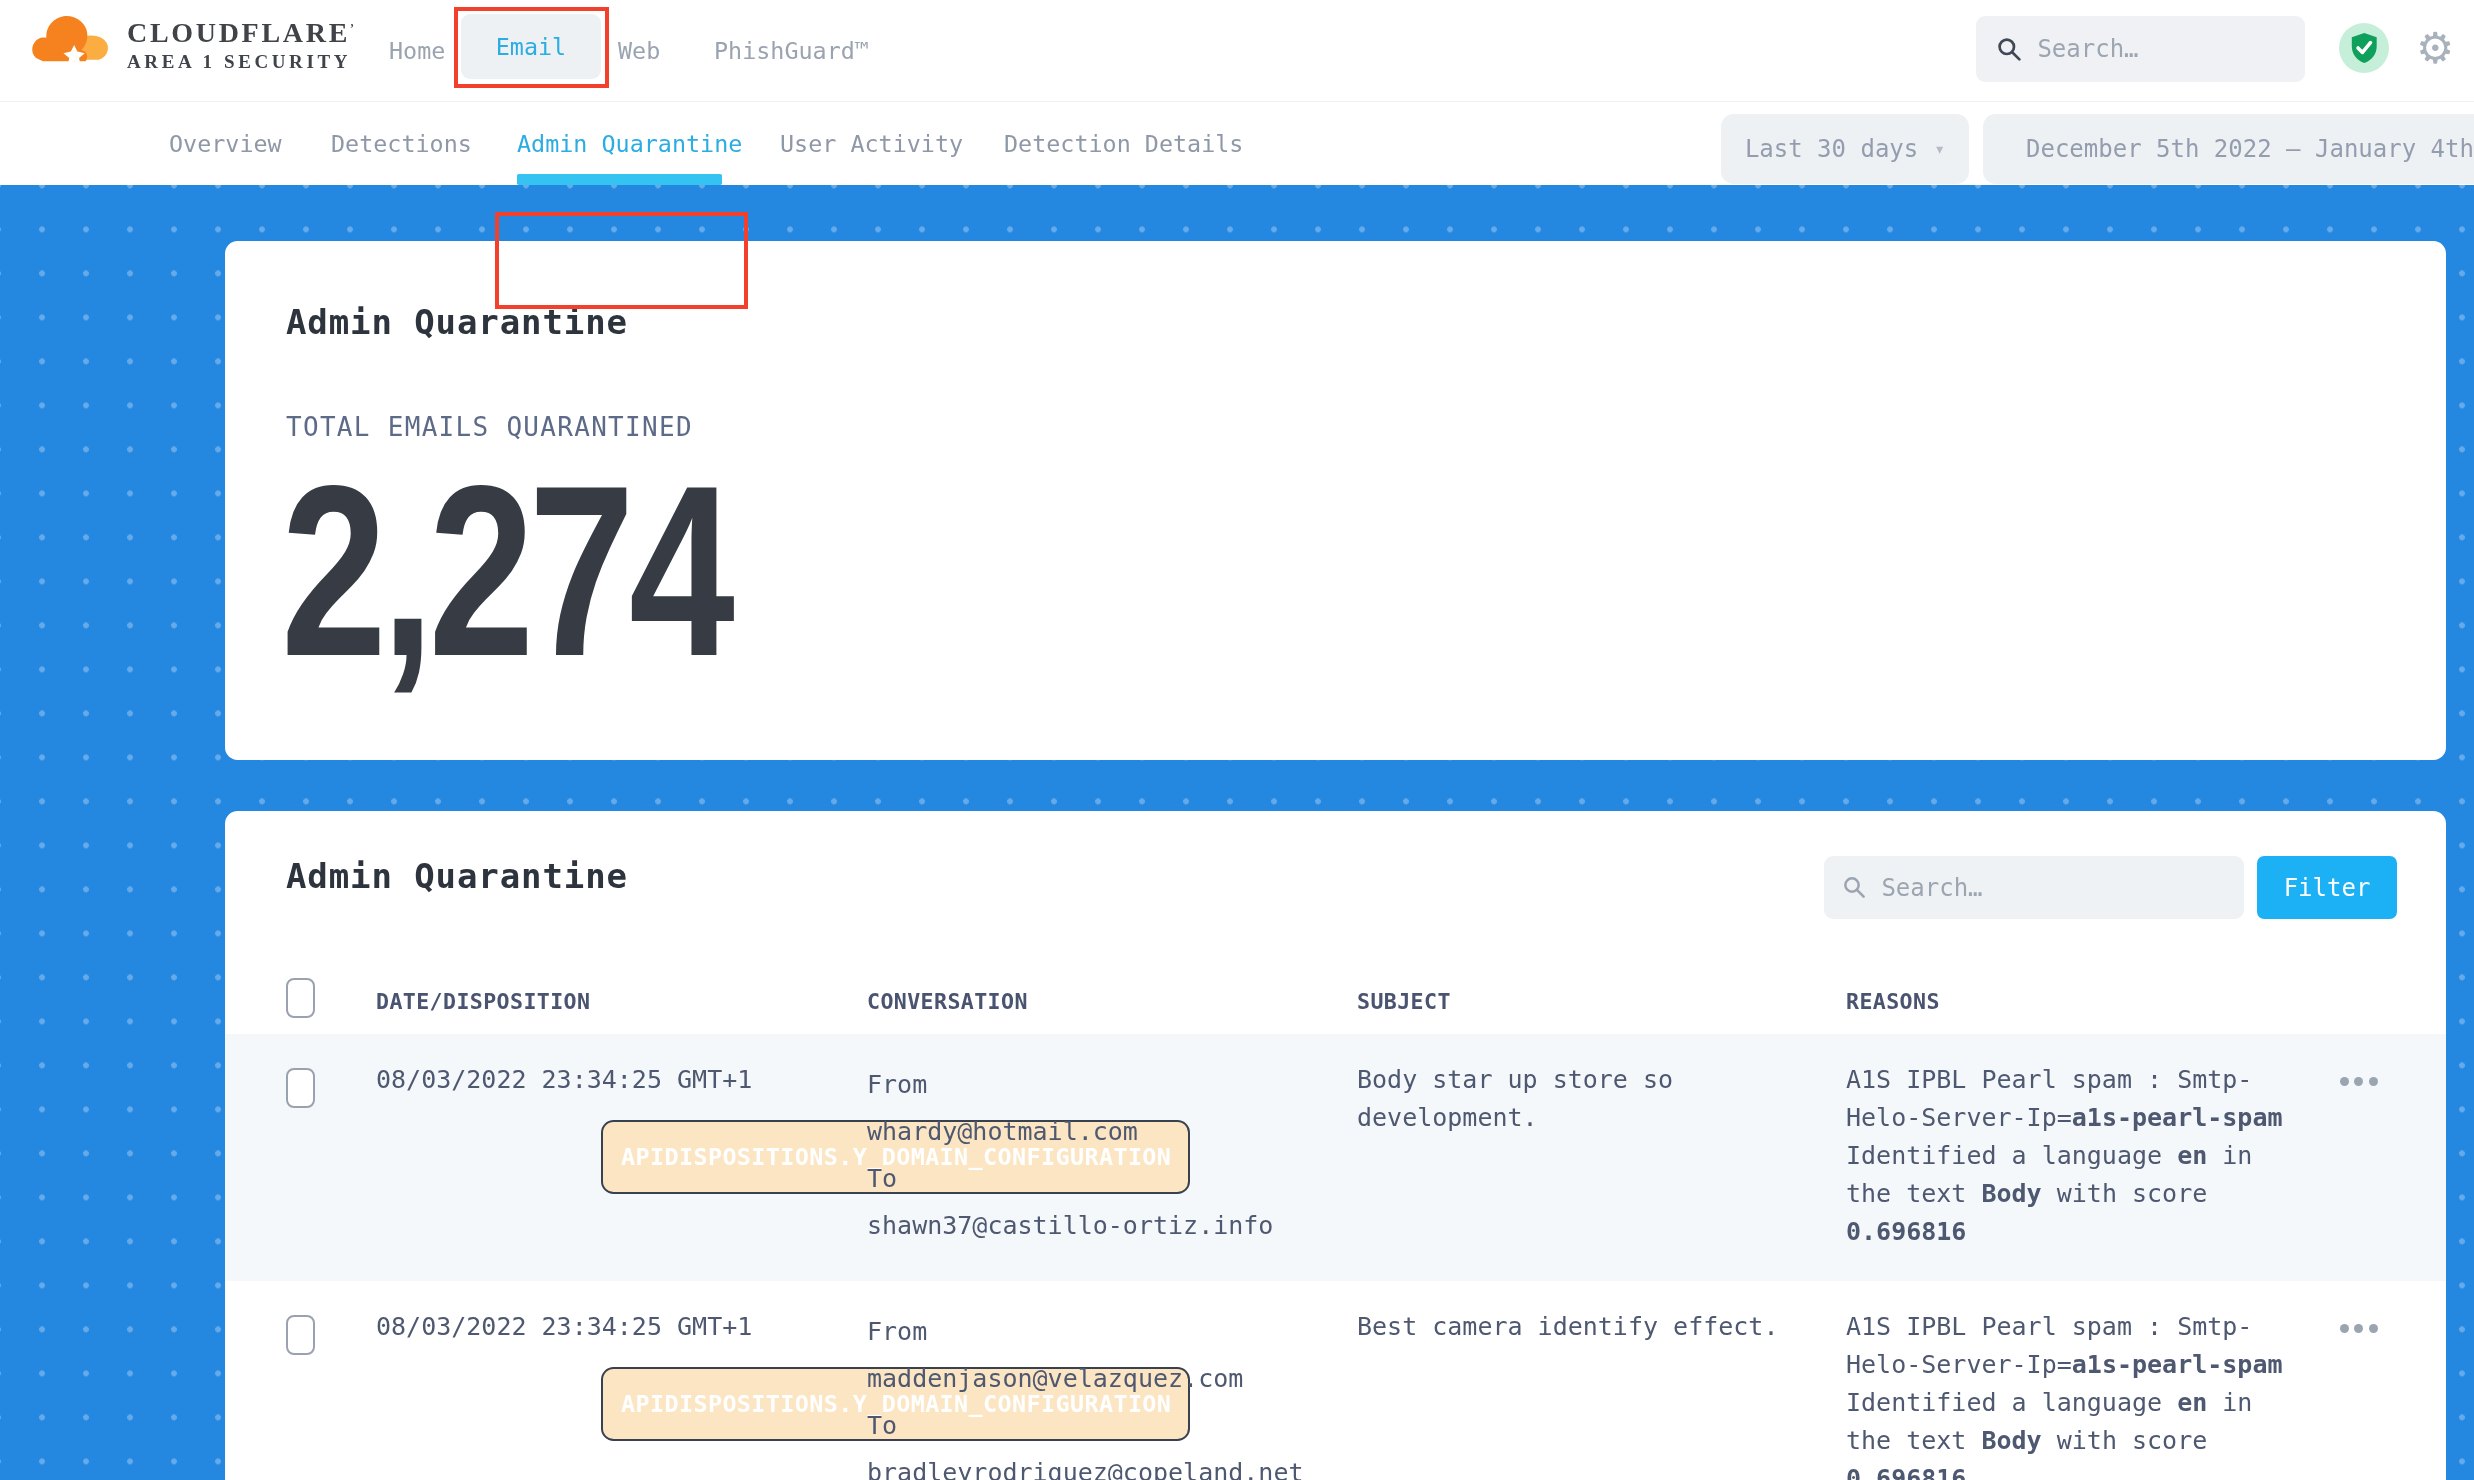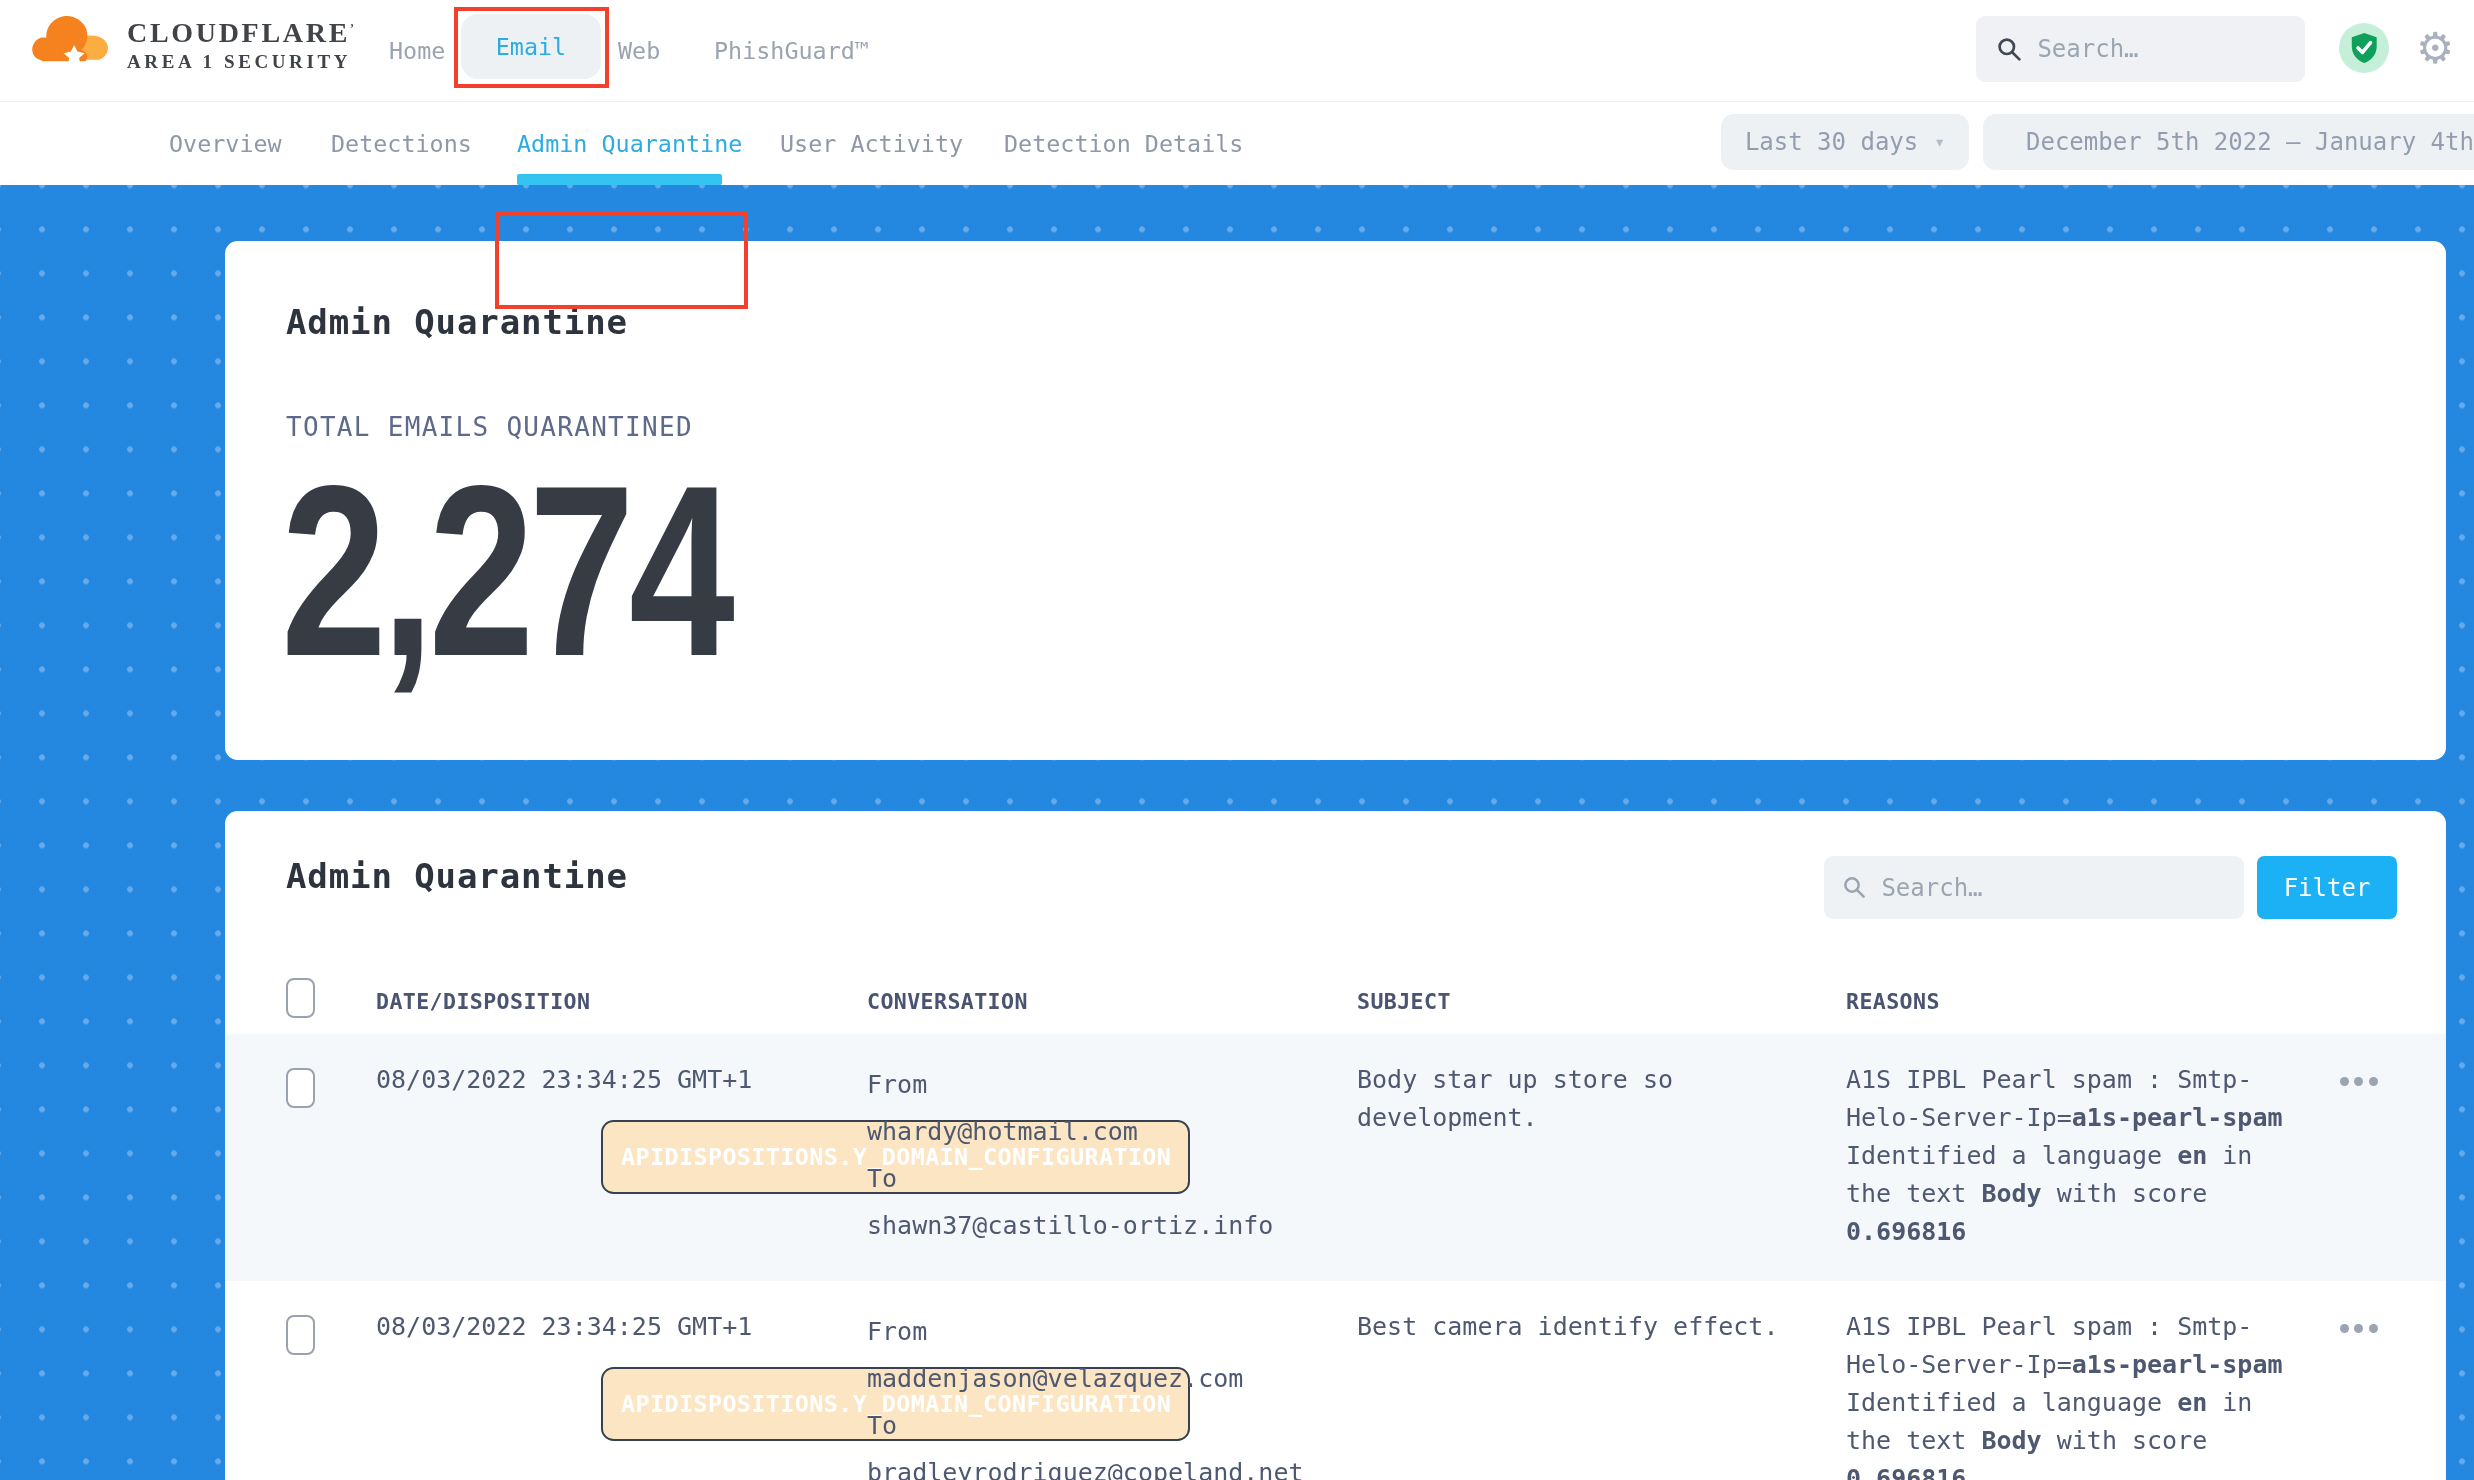--- a/index.html
+++ b/index.html
@@ -22,21 +22,21 @@
   .logo-name sup { font-size:11.7px; }
   .logo-sub  { font-size:19px; font-weight:bold; letter-spacing:3.6px; color:#3f434a; margin-top:1.8px; }
 
   .topnav-item {
     position:absolute; top:0; height:102px; display:flex; align-items:center;
     font-size:23.4px; color:#9aa3b0; cursor:pointer;
   }
   .topnav-home  { left:389px; }
   .topnav-email {
     left:461px; top:14.4px; height:65px; width:140px; justify-content:center;
-    background:#edf1f4; border-radius:17px; color:#2bace2; font-weight:500;
+    background:#edf1f4; border-radius:9px; color:#2bace2; font-weight:500;
   }
   .topnav-web   { left:618px; }
   .topnav-phish { left:714px; }
 
   .top-search {
     position:absolute; left:1976px; top:16px; width:329px; height:66px;
     background:#eff1f4; border-radius:9px; display:flex; align-items:center; padding:0 20px;
   }
   .top-search input, .card-search input {
     border:none; outline:none; background:transparent;
@@ -67,21 +67,21 @@
   .tab-overview  { left:169px; }
   .tab-detections{ left:331px; }
   .tab-adminq    { left:517px; color:#2bace2; font-weight:500; }
   .tab-useract   { left:780px; }
   .tab-detdet    { left:1004px; }
   .tab-underline {
     position:absolute; left:517px; top:72px; width:205px; height:10.8px;
     background:#35c3f1; border-radius:1.8px;
   }
   .range-pill {
-    position:absolute; top:11.7px; height:56px; background:#eef1f3; border-radius:12.6px;
+    position:absolute; top:11.7px; height:70px; background:#eef1f3; border-radius:12.6px;
     display:flex; align-items:center; font-size:24px; color:#949db0;
   }
   .pill-last30 { left:1721px; width:248px; justify-content:center; cursor:pointer; }
   .pill-last30 .caret { font-size:18px; color:#b4bcc7; margin-left:16px; }
   .pill-dates  { left:1983px; width:575px; padding-left:43px; white-space:nowrap; overflow:hidden; }
 
   
   .anno { position:absolute; border:4.5px solid #f2402c; z-index:40; pointer-events:none; }
   .anno-email  { left:454px; top:7.2px;  width:155px; height:81px; }
   .anno-adminq { left:495px; top:110px; width:253px; height:97px; }

